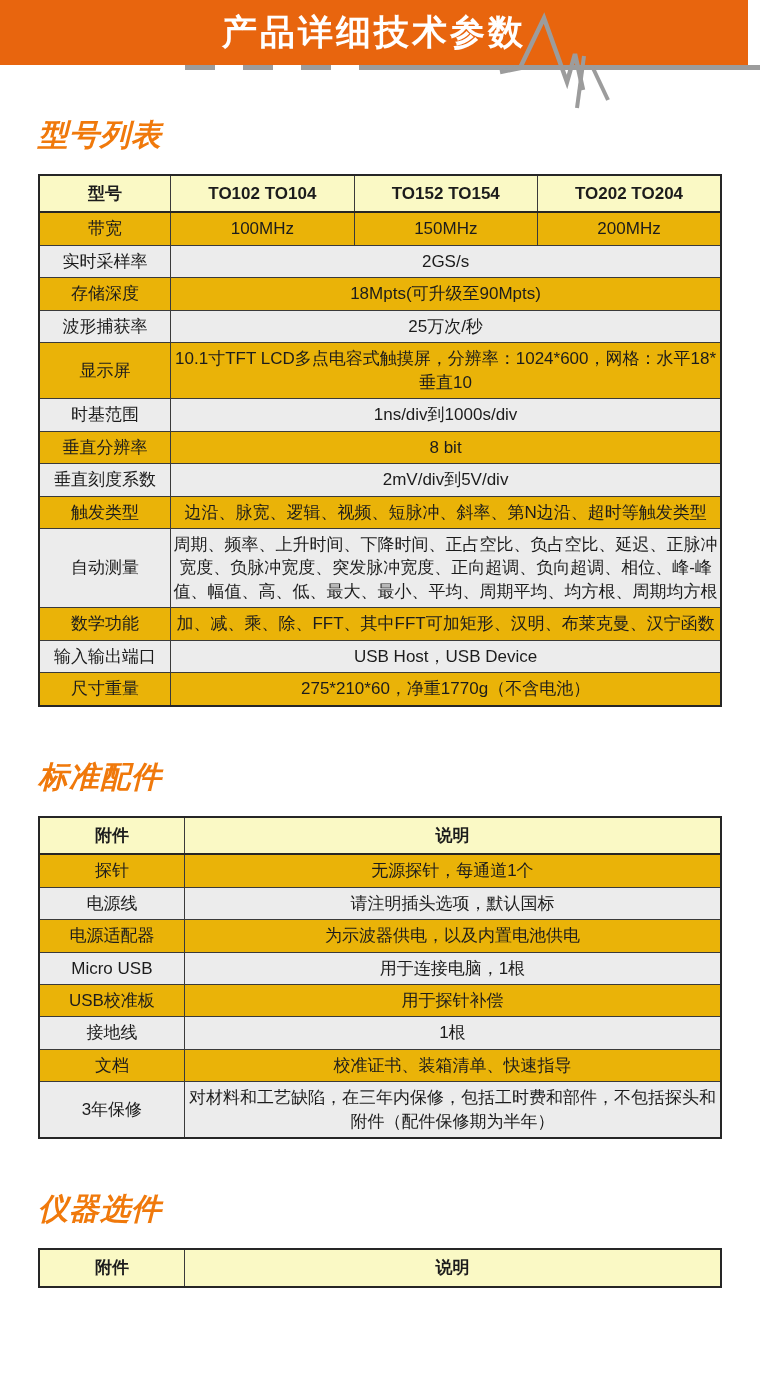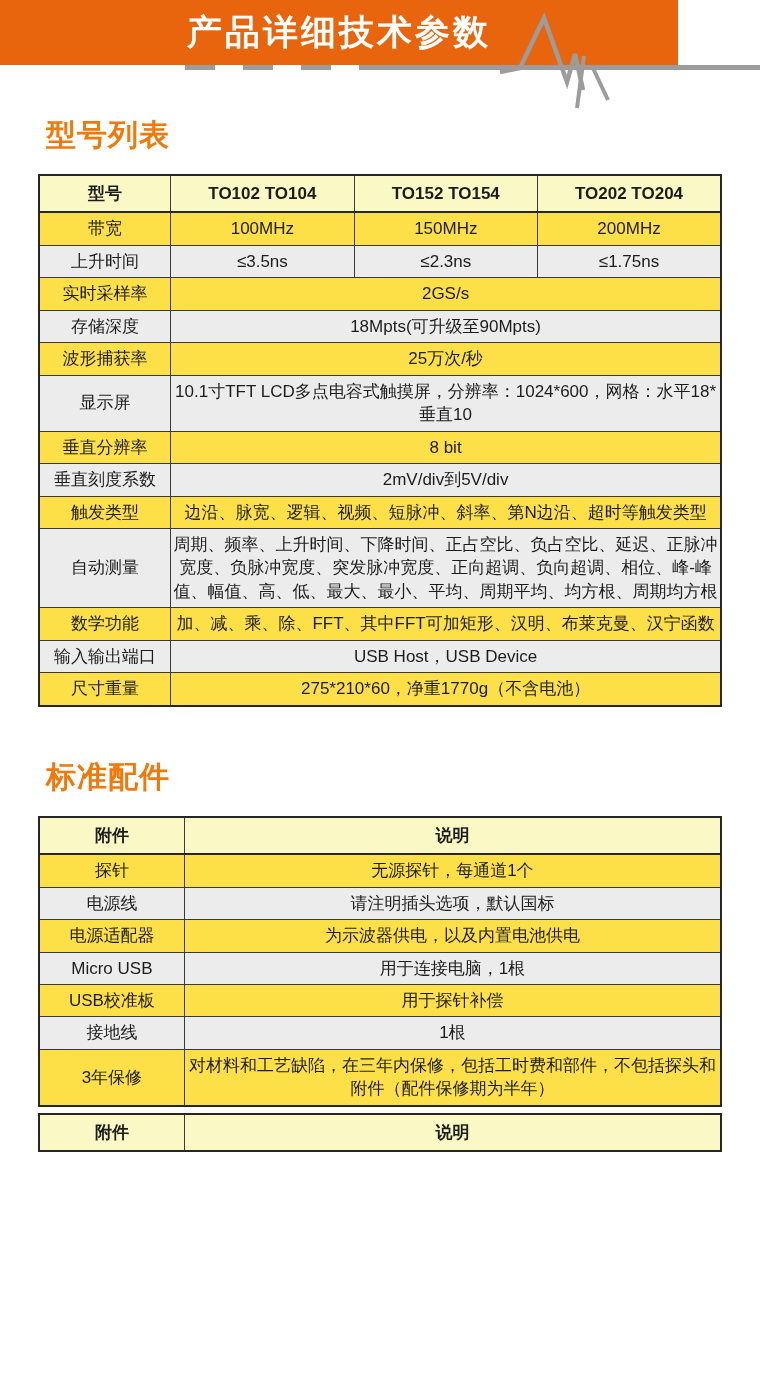--- a/index.html
+++ b/index.html
@@ -4,21 +4,21 @@
 <style>
   * { margin:0; padding:0; box-sizing:border-box; }
   html,body { background:#ffffff; }
   body {
     width:760px; height:1396px; position:relative; overflow:hidden;
     font-family:"Liberation Sans","DejaVu Sans",sans-serif;
     color:#1c1c1c;
   }
   
   .banner {
-    position:absolute; top:0; left:0; width:678px; height:65px;
+    position:absolute; top:0; left:0; width:748px; height:65px;
     background:#E8650E; z-index:1;
   }
   .banner h1 {
     width:100%; text-align:center; line-height:64px;
     font-size:35px; font-weight:bold; color:#ffffff; letter-spacing:3px;
   }
   .deco-dash {
     position:absolute; top:65px; left:185px; width:205px; height:5px; z-index:2;
     background:repeating-linear-gradient(90deg,#9c9c9c 0 30px,transparent 30px 58px);
   }
@@ -26,27 +26,28 @@
     position:absolute; top:65px; left:388px; width:372px; height:5px;
     background:#9c9c9c; z-index:2;
   }
   .waveform {
     position:absolute; left:498px; top:10px; z-index:3; pointer-events:none;
   }
   
   main { position:relative; z-index:0; padding:0 38px; }
   h2.section-title {
     color:#F0790B; font-size:30px; font-weight:bold; letter-spacing:1px;
-    margin:50px 0 18px 8px;
+    margin:50px 0 18px 0;
+    font-style:italic;
   }
   h2.section-title:first-child { margin-top:115px; }
   
   table {
     width:100%; border-collapse:collapse; table-layout:fixed;
-    border:2px solid #262626; background:#fde047;
+    border:2px solid #262626; background:#eab308;
   }
   th, td {
     border:1px solid #3a3a3a; text-align:center; vertical-align:middle;
     font-size:17px; line-height:1.38; padding:4px 1px;
     word-break:break-word;
   }
   th {
     background:#FAF9C5; font-weight:bold; font-size:17px;
     border-bottom:2px solid #262626; padding:6px 8px;
   }
@@ -83,40 +84,38 @@
           </tr>
         </thead>
         <tbody>
           <tr>
             <td class="lbl">带宽</td>
             <td>100MHz</td>
             <td>150MHz</td>
             <td>200MHz</td>
           </tr>
           <tr>
-            <td class="lbl">上升时间</td>
-            <td>≤3.5ns</td>
-            <td>≤2.3ns</td>
-            <td>≤1.75ns</td>
-          </tr>
-          <tr>
             <td class="lbl">实时采样率</td>
             <td colspan="3">2GS/s</td>
           </tr>
           <tr>
             <td class="lbl">存储深度</td>
             <td colspan="3">18Mpts(可升级至90Mpts)</td>
           </tr>
           <tr>
             <td class="lbl">波形捕获率</td>
             <td colspan="3">25万次/秒</td>
           </tr>
           <tr>
             <td class="lbl">显示屏</td>
             <td colspan="3">10.1寸TFT LCD多点电容式触摸屏，分辨率：1024*600，网格：水平18*垂直10</td>
+          </tr>
+          <tr>
+            <td class="lbl">时基范围</td>
+            <td colspan="3">1ns/div到1000s/div</td>
           </tr>
           <tr>
             <td class="lbl">垂直分辨率</td>
             <td colspan="3">8 bit</td>
           </tr>
           <tr>
             <td class="lbl">垂直刻度系数</td>
             <td colspan="3">2mV/div到5V/div</td>
           </tr>
           <tr>
@@ -171,27 +170,32 @@
           </tr>
           <tr>
             <td class="lbl">USB校准板</td>
             <td>用于探针补偿</td>
           </tr>
           <tr>
             <td class="lbl">接地线</td>
             <td>1根</td>
           </tr>
           <tr>
+            <td class="lbl">文档</td>
+            <td>校准证书、装箱清单、快速指导</td>
+          </tr>
+          <tr>
             <td class="lbl">3年保修</td>
             <td>对材料和工艺缺陷，在三年内保修，包括工时费和部件，不包括探头和附件（配件保修期为半年）</td>
           </tr>
         </tbody>
       </table>
   </div>
 
+  <h2 class="section-title">仪器选件</h2>
   <div class="tbl-wrap">
     <table class="t-acc">
         <thead>
           <tr>
             <th>附件</th>
             <th>说明</th>
           </tr>
         </thead>
       </table>
   </div>

